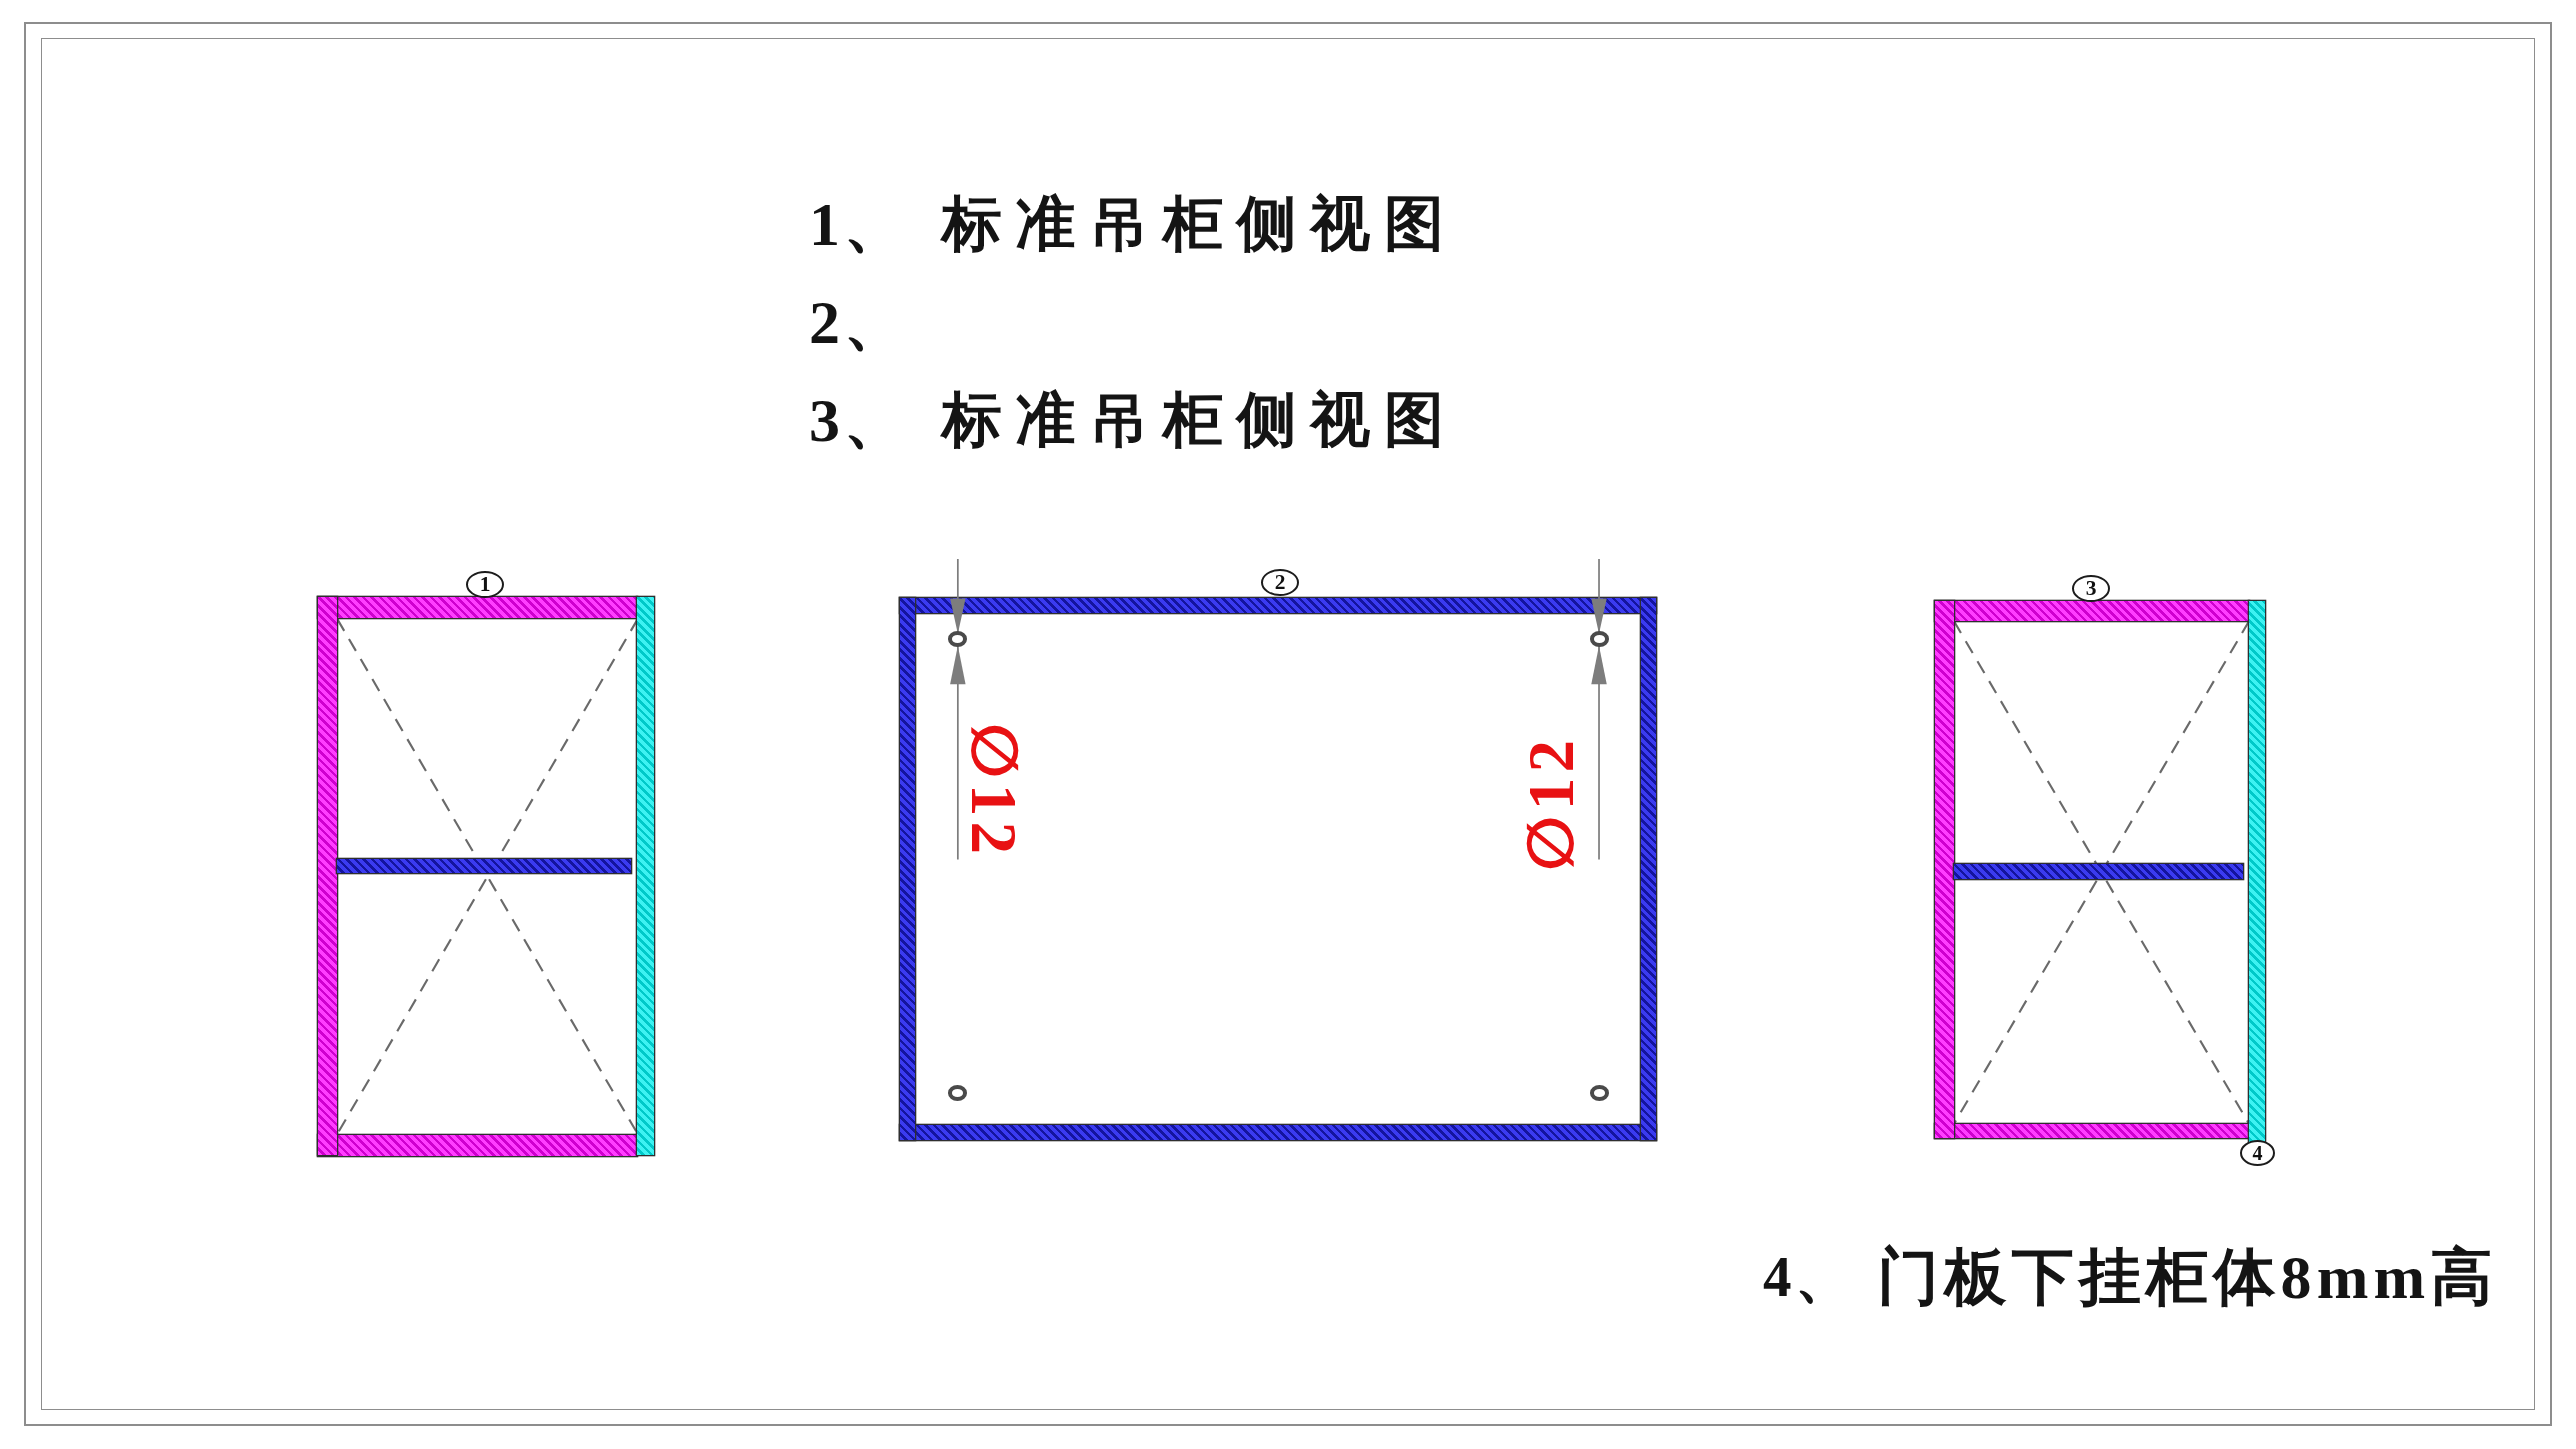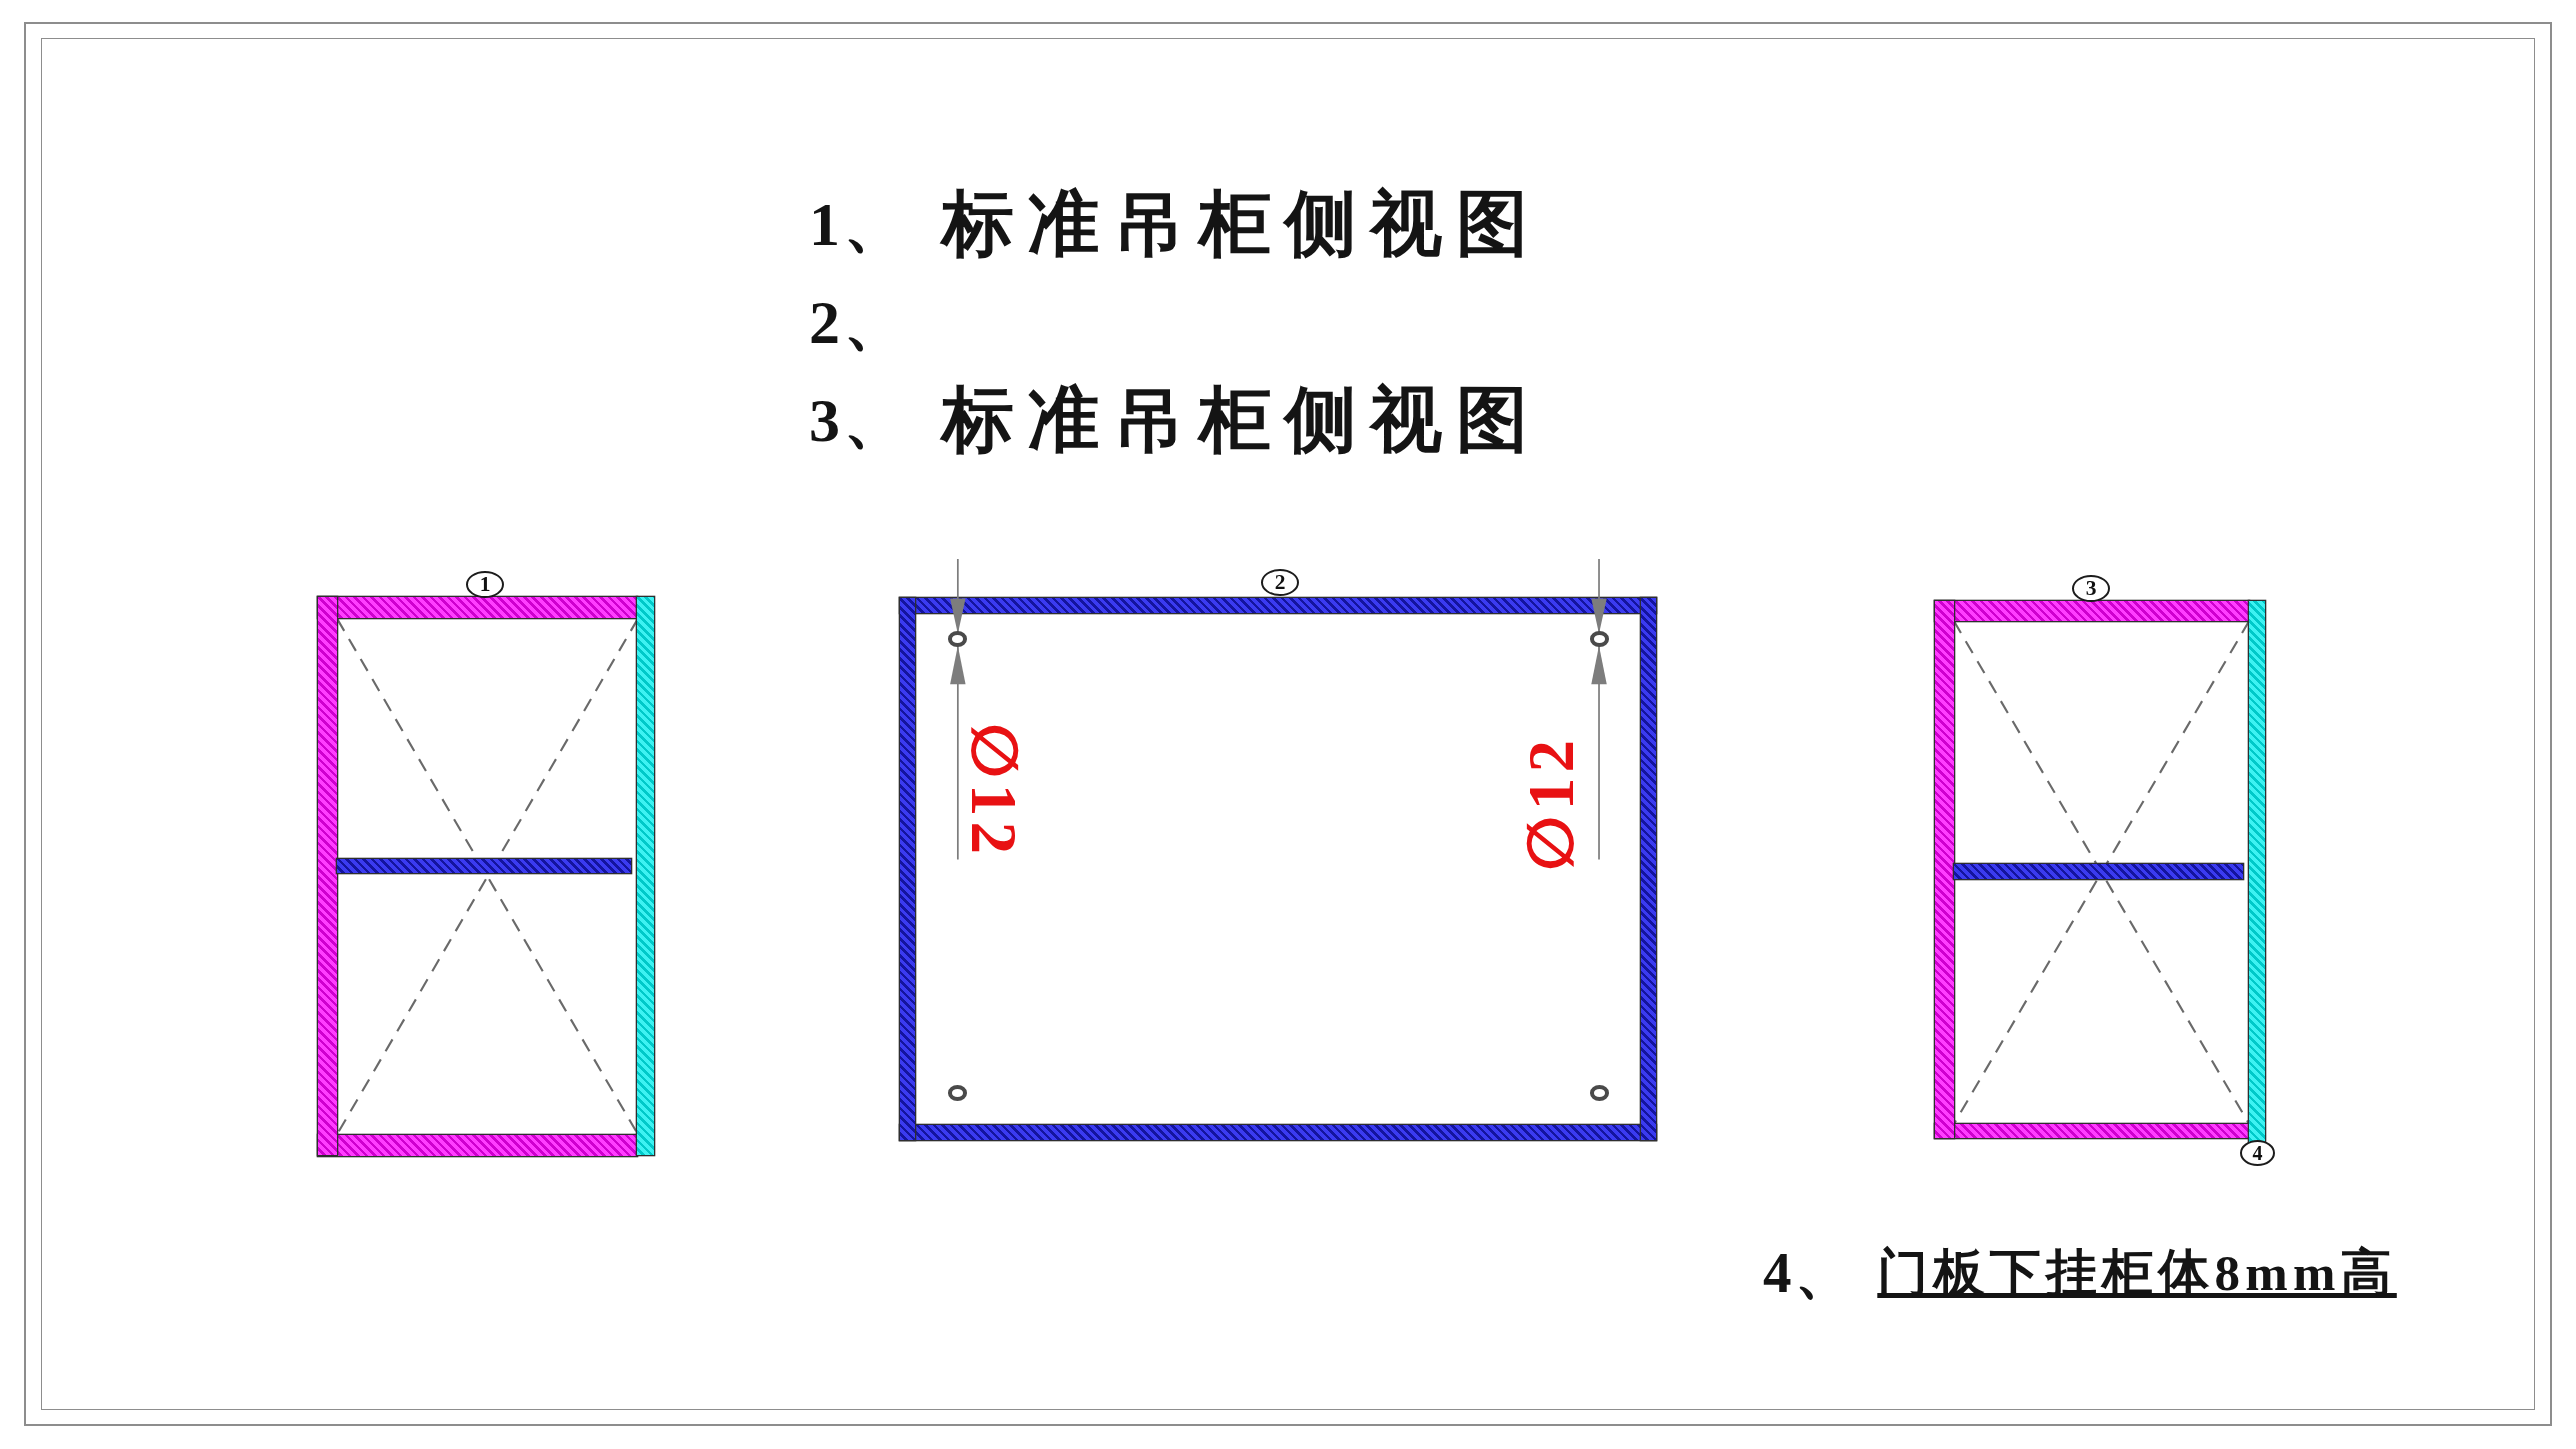--- a/index.html
+++ b/index.html
@@ -9,27 +9,27 @@
   }
   
   .frame{position:absolute;border:2.6px solid var(--frame,#8d8d8d);}
   .frame.outer{left:24px;top:22px;width:2524px;height:1400px;}
   .frame.inner{left:41px;top:38px;width:2492px;height:1370px;border-width:1.7px;}
 
   
   .titles{position:absolute;left:809px;top:175px;color:var(--ink,#141414);}
   .title-line{height:98px;display:flex;align-items:center;font-weight:600;}
   .title-num{font-size:62px;letter-spacing:3.4px;margin-right:33px;}
-  .title-text{font-size:72px;letter-spacing:13.7px;white-space:nowrap;}
+  .title-text{font-size:60px;letter-spacing:13.7px;white-space:nowrap;}
 
   
   .note4{position:absolute;left:1763px;top:1235px;color:var(--ink,#141414);
          display:flex;align-items:center;font-weight:600;}
   .note4 .title-num{font-size:57px;margin-right:22px;}
-  .note4 .title-text{font-size:51px;letter-spacing:5.2px;text-decoration:underline;}
+  .note4 .title-text{font-size:62px;letter-spacing:5.2px;}
 
   
   .balloon{
     position:absolute;width:34px;height:23px;border:2.6px solid #1c1c1c;border-radius:50%;
     background:#fff;color:#111;font-size:21.5px;font-weight:bold;line-height:1;
     display:flex;align-items:center;justify-content:center;z-index:5;
   }
 
   
   .bar{position:absolute;box-shadow:0 0 0 1.3px var(--outline,#2f2f2f);}

